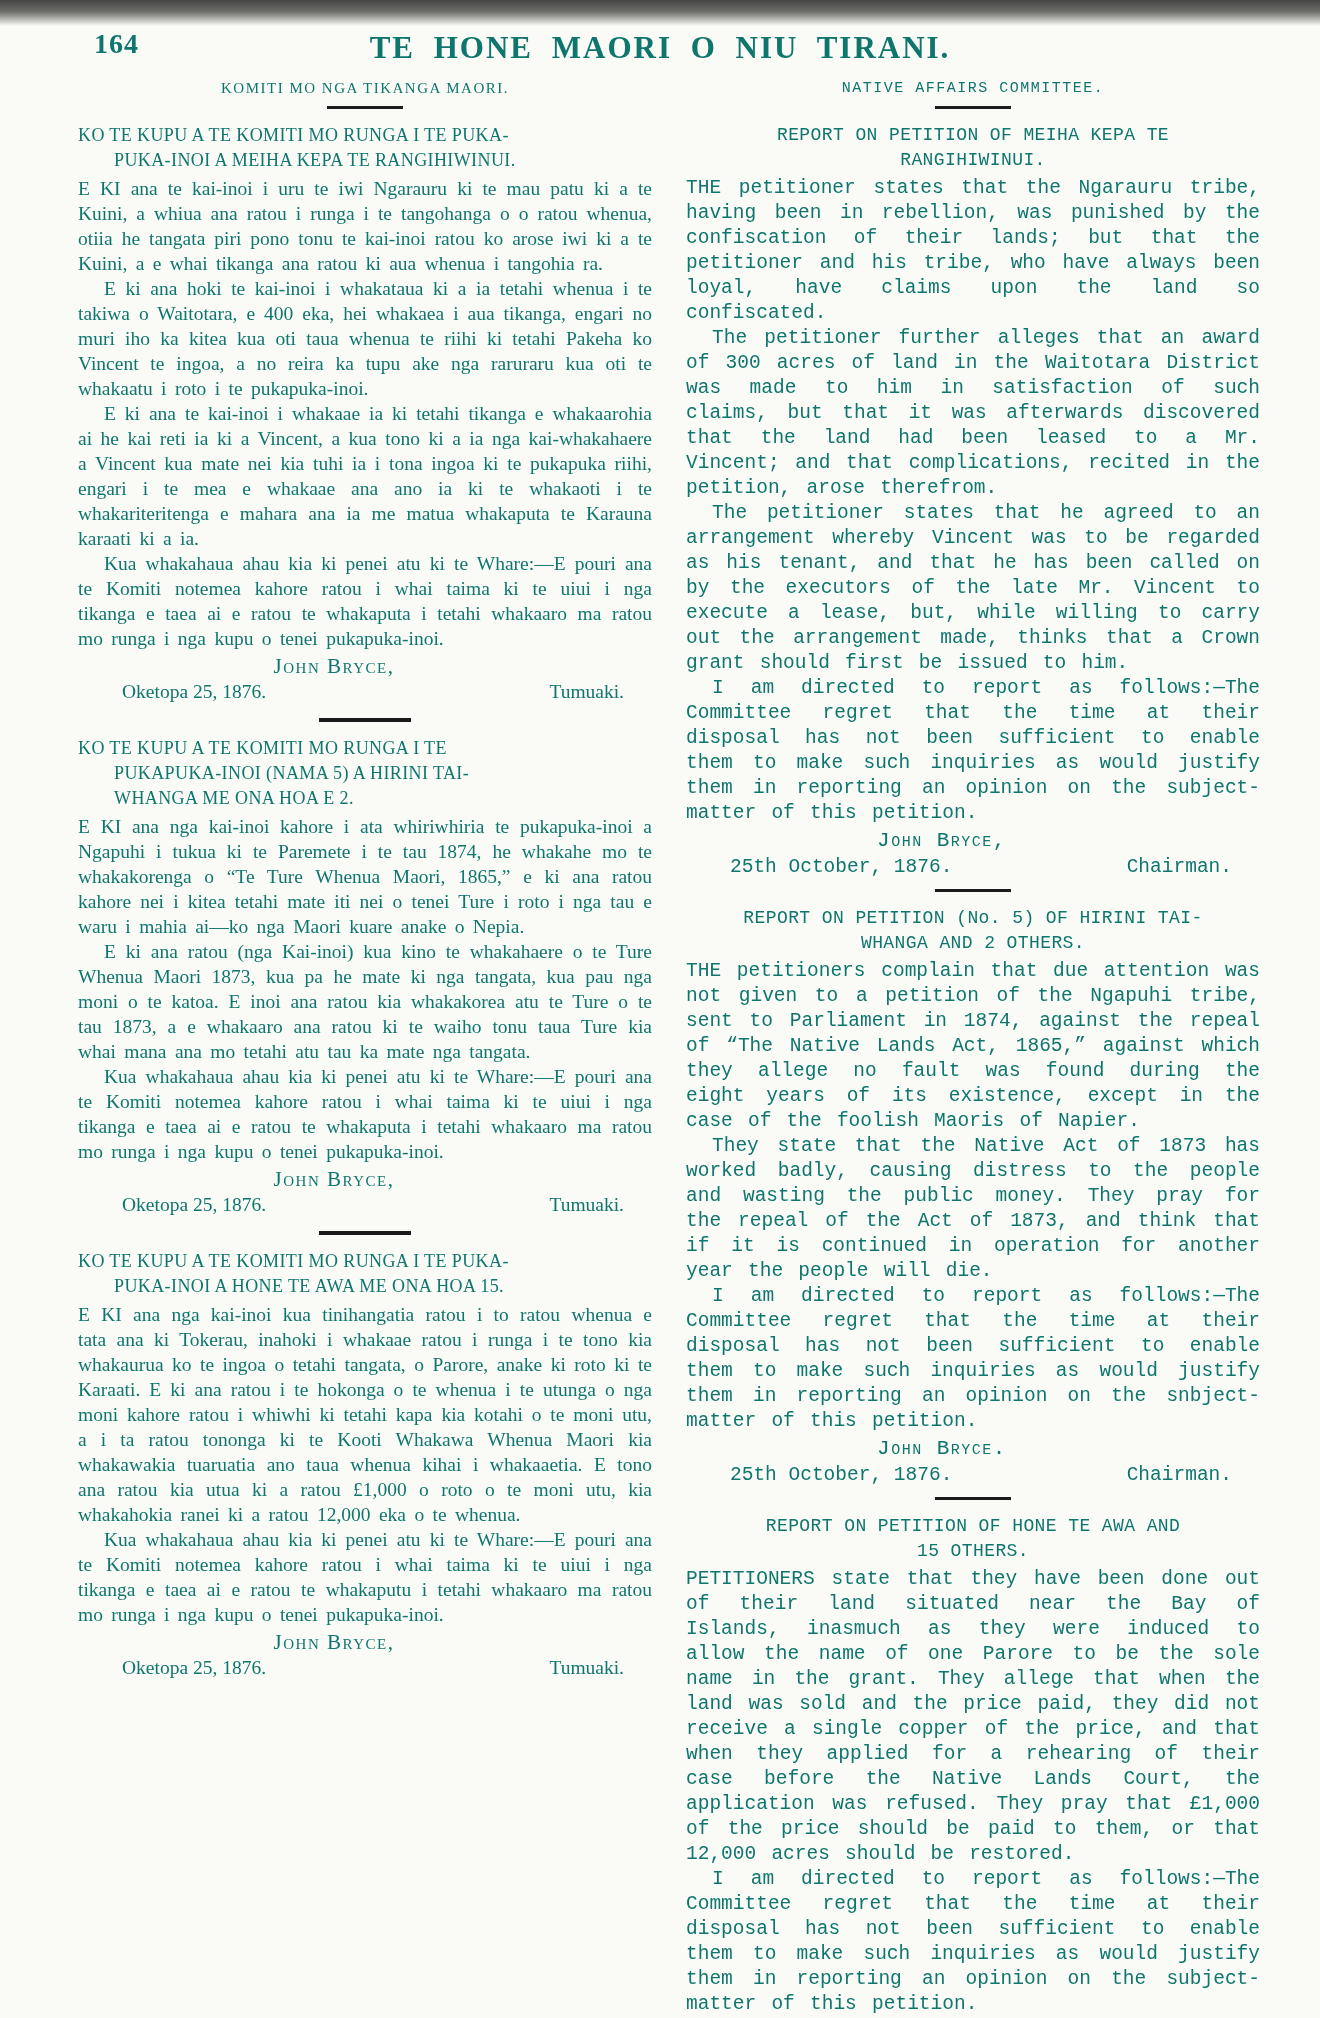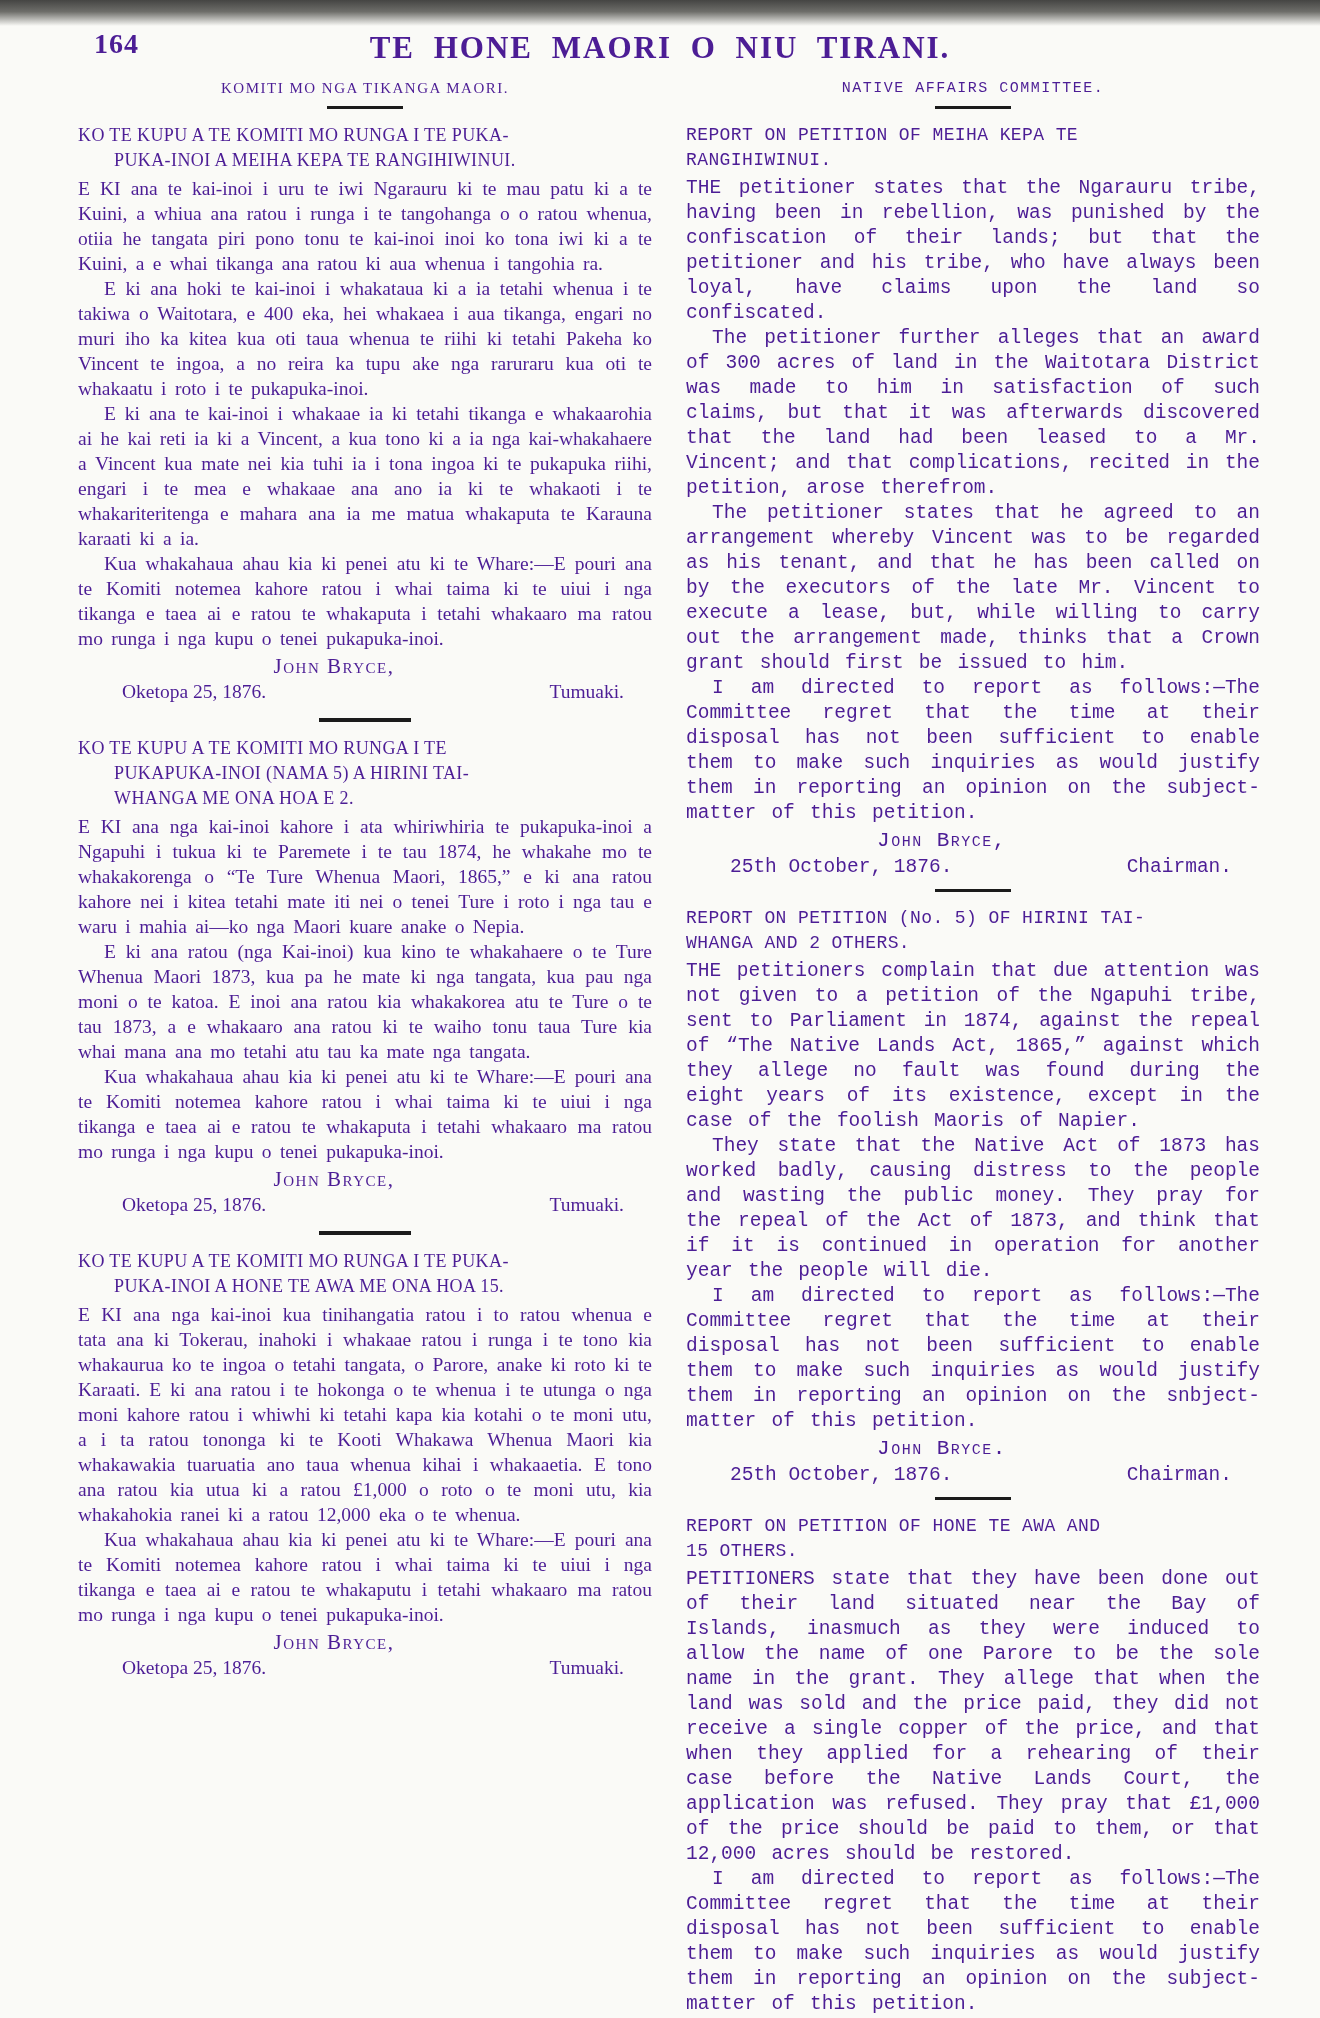--- a/index.html
+++ b/index.html
@@ -1,33 +1,33 @@
 <!DOCTYPE html>
 <html><head>
 <meta charset="utf-8">
 <style>
   html,body{margin:0;padding:0;background:#888;}
   .page{position:relative;width:1320px;height:2018px;margin:0 auto;background:#fafaf7;
-        color:#4c1d95;font-family:"Liberation Serif","DejaVu Serif",serif;overflow:hidden;}
+        color:#0f766e;font-family:"Liberation Serif","DejaVu Serif",serif;overflow:hidden;}
   .scan-top{position:absolute;top:0;left:0;right:0;height:26px;
         background:linear-gradient(180deg,#454543 0%,#6e6e6a 45%,#fafaf7 100%);}
   .pagenum{position:absolute;left:94px;top:28px;font-size:28px;font-weight:bold;letter-spacing:1px;}
   .masthead{position:absolute;left:0;right:0;top:30px;text-align:center;font-size:31px;
         font-weight:bold;letter-spacing:2px;word-spacing:9px;}
   .vrule{position:absolute;left:659px;top:106px;width:2px;height:1824px;background:#26262
 4;}
   .col{position:absolute;top:80px;}
   .col-left{left:78px;width:574px;}
   .col-right{left:686px;width:574px;font-family:Liberation Mono, monospace;}
   .colhead{margin:0 0 4px;text-align:center;font-size:15px;font-weight:normal;letter-spacing:1.5px;}
   .rule{width:76px;height:3px;background:#1b1b1b;margin:9px auto 11px;}
   .rule.thick{width:92px;height:4px;margin:13px auto 11px;}
   .sec-head{font-size:18px;line-height:25px;margin:14px 0 3px;font-weight:normal;letter-spacing:.4px;}
   .sec-head.hang{padding-left:36px;text-indent:-36px;white-space:pre-line;}
-  .sec-head.center{text-align:left;white-space:pre-line;}
+  .sec-head.center{text-align:center;white-space:pre-line;}
   p.body{margin:0;font-size:19.5px;line-height:25px;text-align:justify;word-spacing:3.5px;}
   p.indent{text-indent:26px;}
   .gap-sm{margin-top:22px;}
   .gap-md{margin-top:32px;}
   .gap-lg{margin-top:54px;}
   .sig{margin:2px 0 3px;font-size:19.5px;line-height:26px;}
   .sig-name{text-align:center;padding-right:62px;font-variant:small-caps;
         letter-spacing:1.5px;font-size:21px;}
   .sig-row{display:flex;justify-content:space-between;padding-left:44px;padding-right:12px;}
   .sig-role{padding-right:16px;}
@@ -41,21 +41,21 @@
   <div class="masthead">TE HONE MAORI O NIU TIRANI.</div>
   <div class="vrule"></div>
 
   <div class="col col-left">
     <h2 class="colhead">KOMITI MO NGA TIKANGA MAORI.</h2>
     <div class="rule"></div>
 
     <section>
       <h3 class="sec-head hang">KO TE KUPU A TE KOMITI MO RUNGA I TE PUKA-
 PUKA-INOI A MEIHA KEPA TE RANGIHIWINUI.</h3>
-      <p class="body">E KI ana te kai-inoi i uru te iwi Ngarauru ki te mau patu ki a te Kuini, a whiua ana ratou i runga i te tangohanga o o ratou whenua, otiia he tangata piri pono tonu te kai-inoi inoi ko tona iwi ki a te Kuini, a e whai tikanga ana ratou ki aua whenua i tangohia ra.</p>
+      <p class="body">E KI ana te kai-inoi i uru te iwi Ngarauru ki te mau patu ki a te Kuini, a whiua ana ratou i runga i te tangohanga o o ratou whenua, otiia he tangata piri pono tonu te kai-inoi ratou ko arose iwi ki a te Kuini, a e whai tikanga ana ratou ki aua whenua i tangohia ra.</p>
       <p class="body indent">E ki ana hoki te kai-inoi i whakataua ki a ia tetahi whenua i te takiwa o Waitotara, e 400 eka, hei whakaea i aua tikanga, engari no muri iho ka kitea kua oti taua whenua te riihi ki tetahi Pakeha ko Vincent te ingoa, a no reira ka tupu ake nga raruraru kua oti te whakaatu i roto i te pukapuka-inoi.</p>
       <p class="body indent">E ki ana te kai-inoi i whakaae ia ki tetahi tikanga e whakaarohia ai he kai reti ia ki a Vincent, a kua tono ki a ia nga kai-whakahaere a Vincent kua mate nei kia tuhi ia i tona ingoa ki te pukapuka riihi, engari i te mea e whakaae ana ano ia ki te whakaoti i te whakariteritenga e mahara ana ia me matua whakaputa te Karauna karaati ki a ia.</p>
       <p class="body indent">Kua whakahaua ahau kia ki penei atu ki te Whare:—E pouri ana te Komiti notemea kahore ratou i whai taima ki te uiui i nga tikanga e taea ai e ratou te whakaputa i tetahi whakaaro ma ratou mo runga i nga kupu o tenei pukapuka-inoi.</p>
       <div class="sig">
         <div class="sig-name">John Bryce,</div>
         <div class="sig-row">
           <span class="sig-date">Oketopa 25, 1876.</span>
           <span class="sig-role">Tumuaki.</span>
         </div>
       </div>

